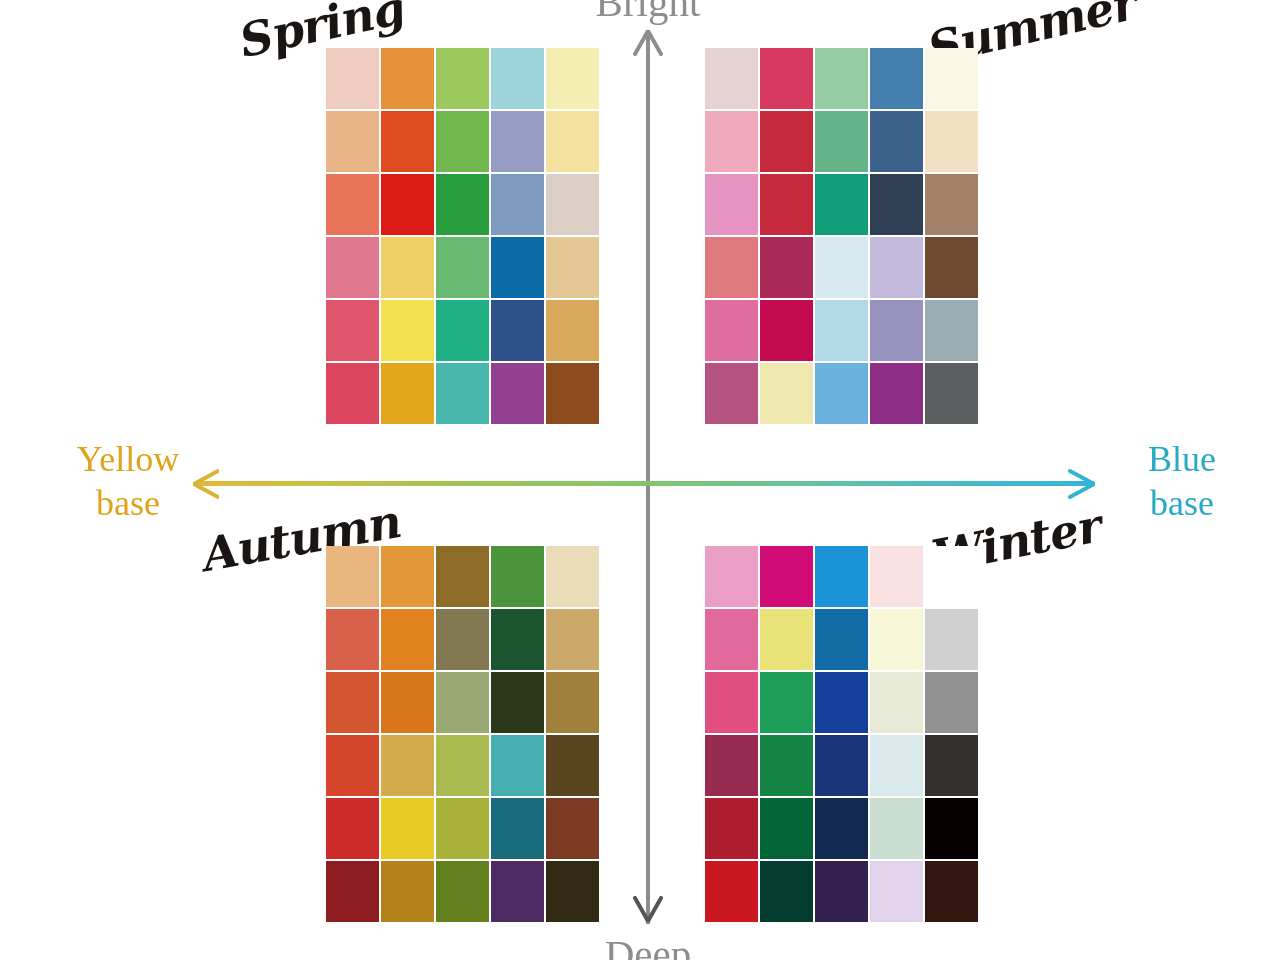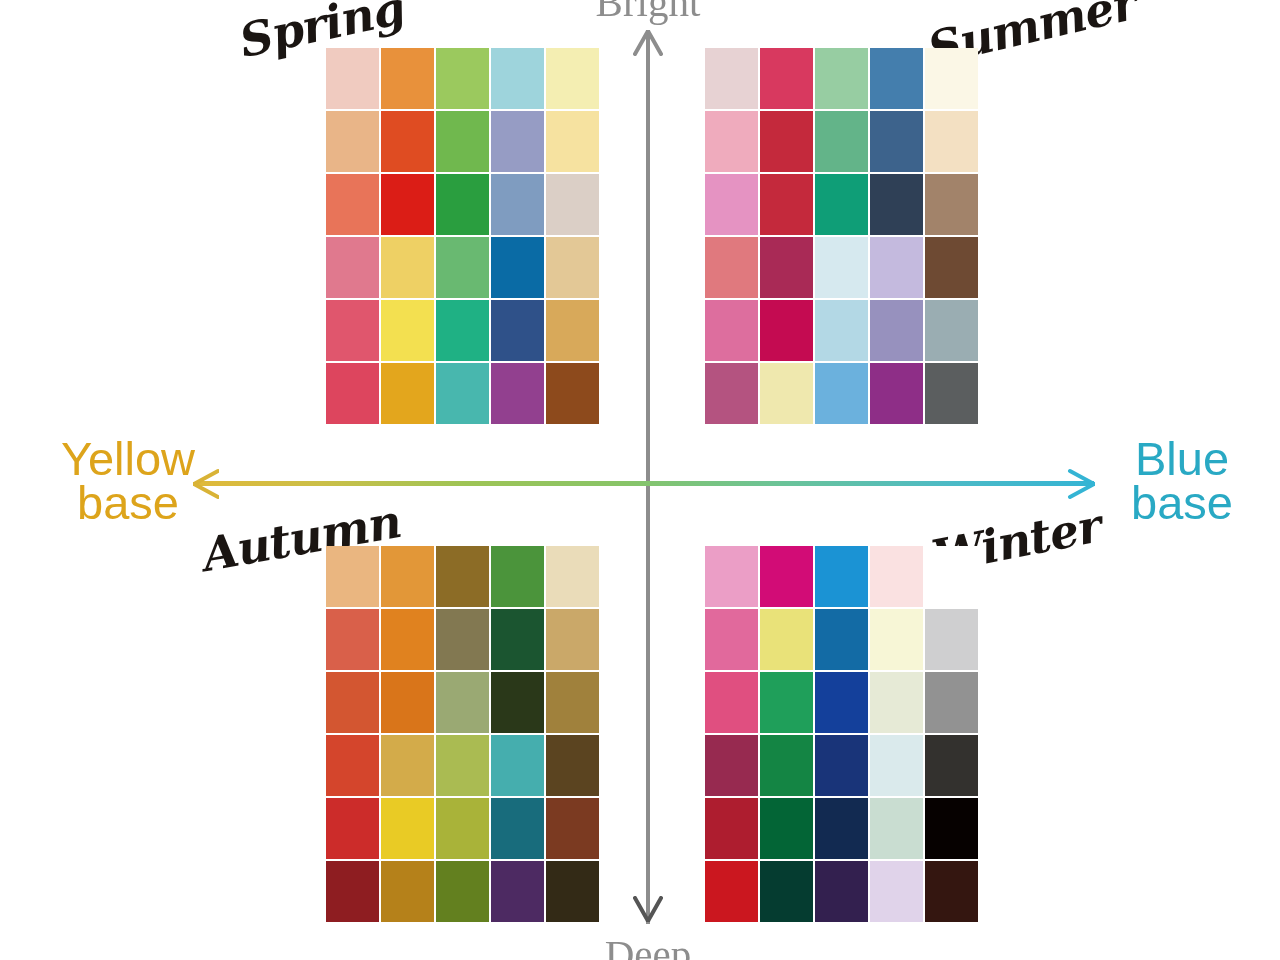--- a/index.html
+++ b/index.html
@@ -52,22 +52,22 @@
   }
   .arrow-down {
     position: absolute;
     left: 633px;
     top: 896px;
   }
 
   
   .axis-label {
     position: absolute;
-    font-family: Liberation Sans, sans-serif;
-    font-size: 47px;
+    font-family: Liberation Serif, serif;
+    font-size: 36px;
     line-height: 44px;
     font-weight: 400;
     white-space: pre-line;
   }
   #label-yellow {
     left: 58px;
     top: 437px;
     width: 140px;
     text-align: center;
     color: #dda41b;

